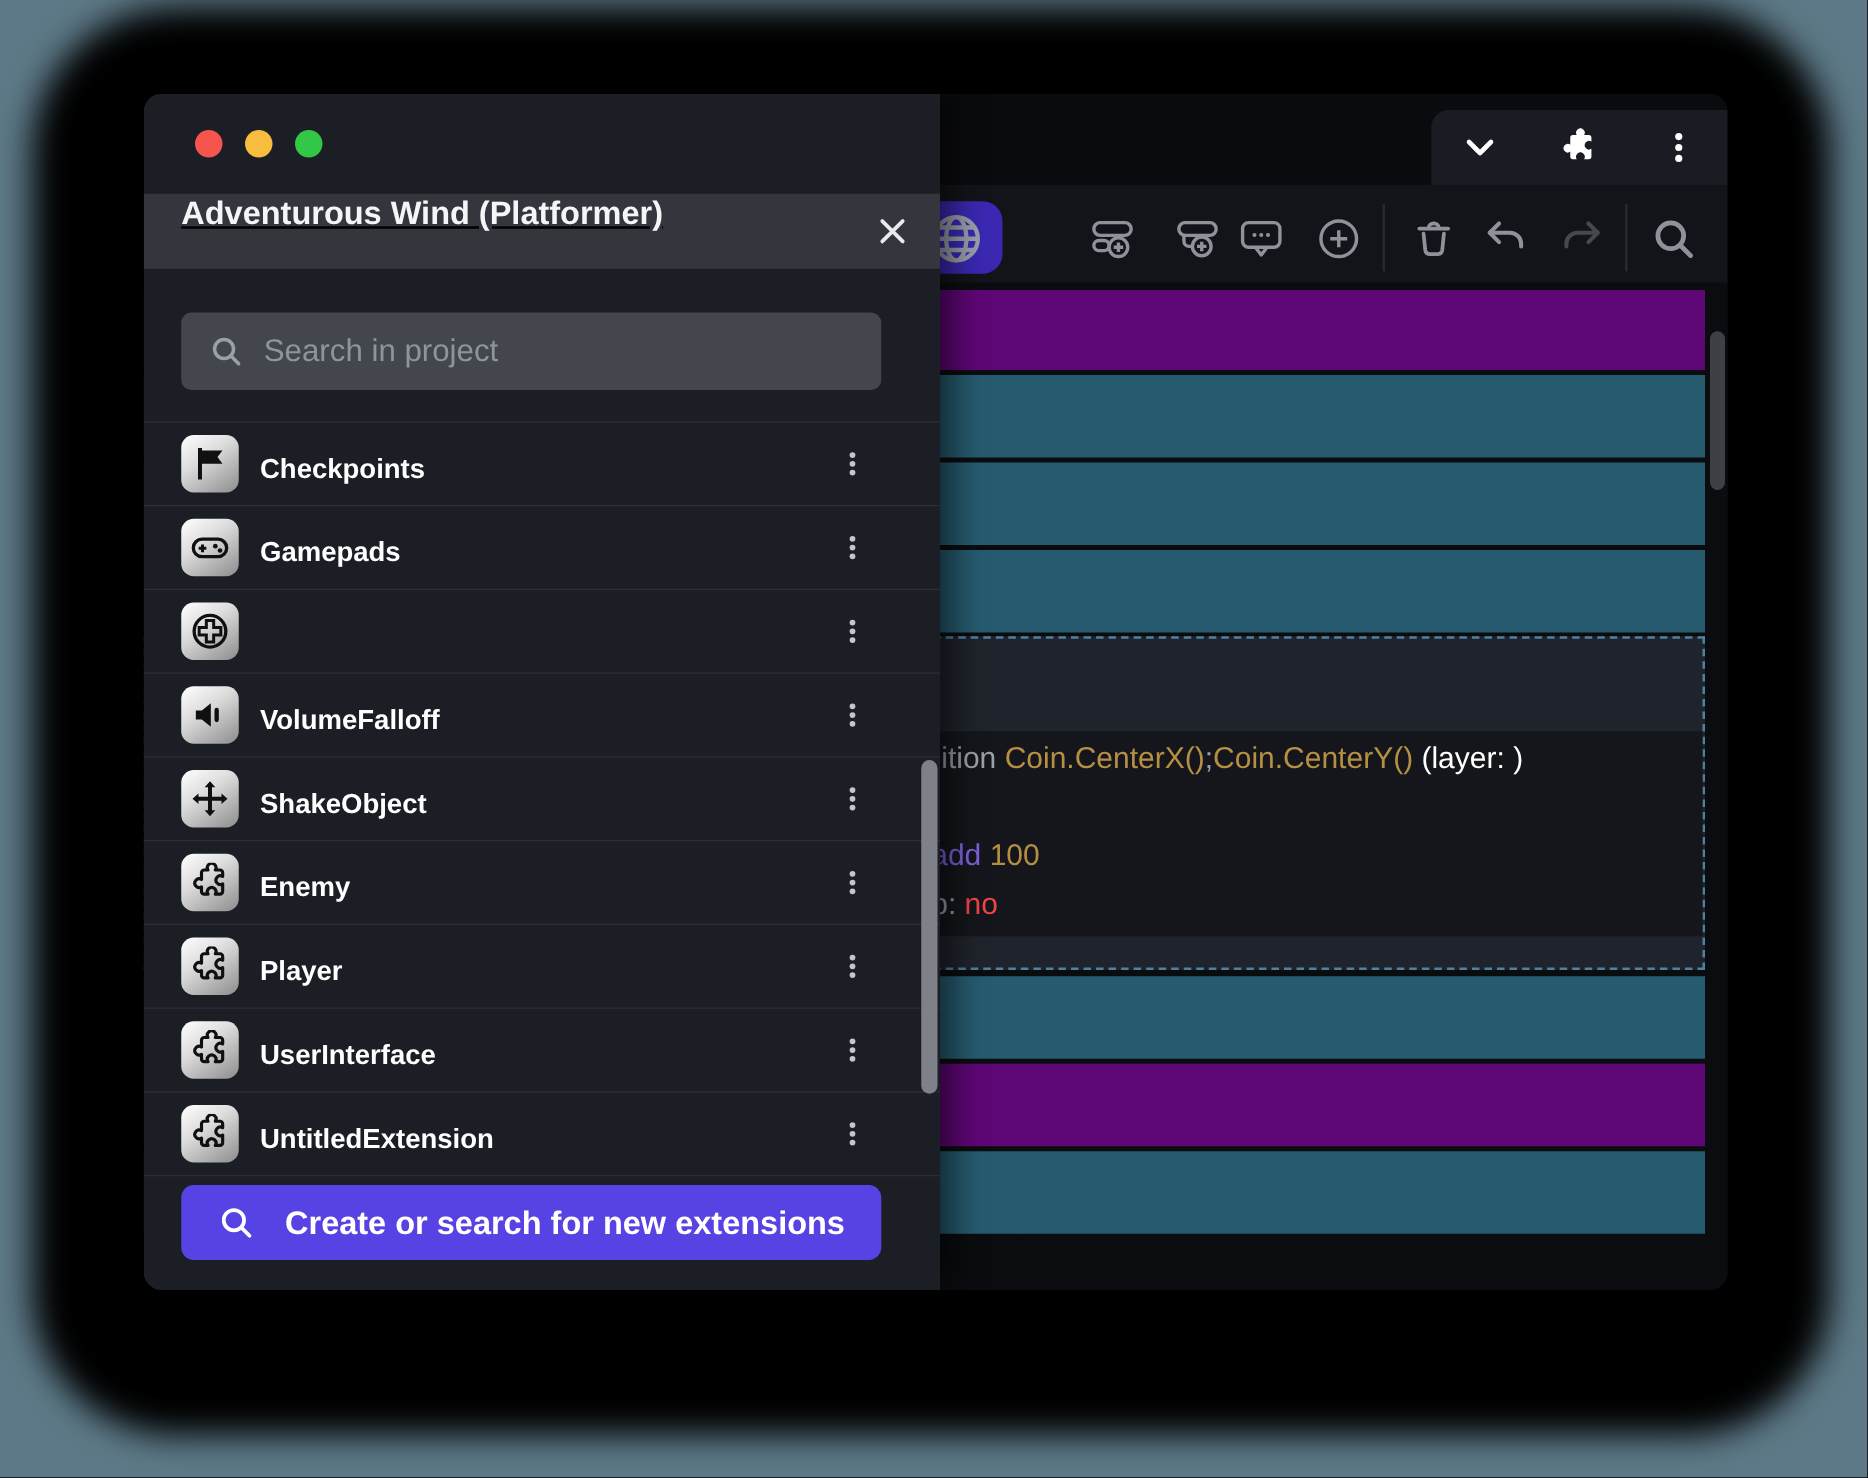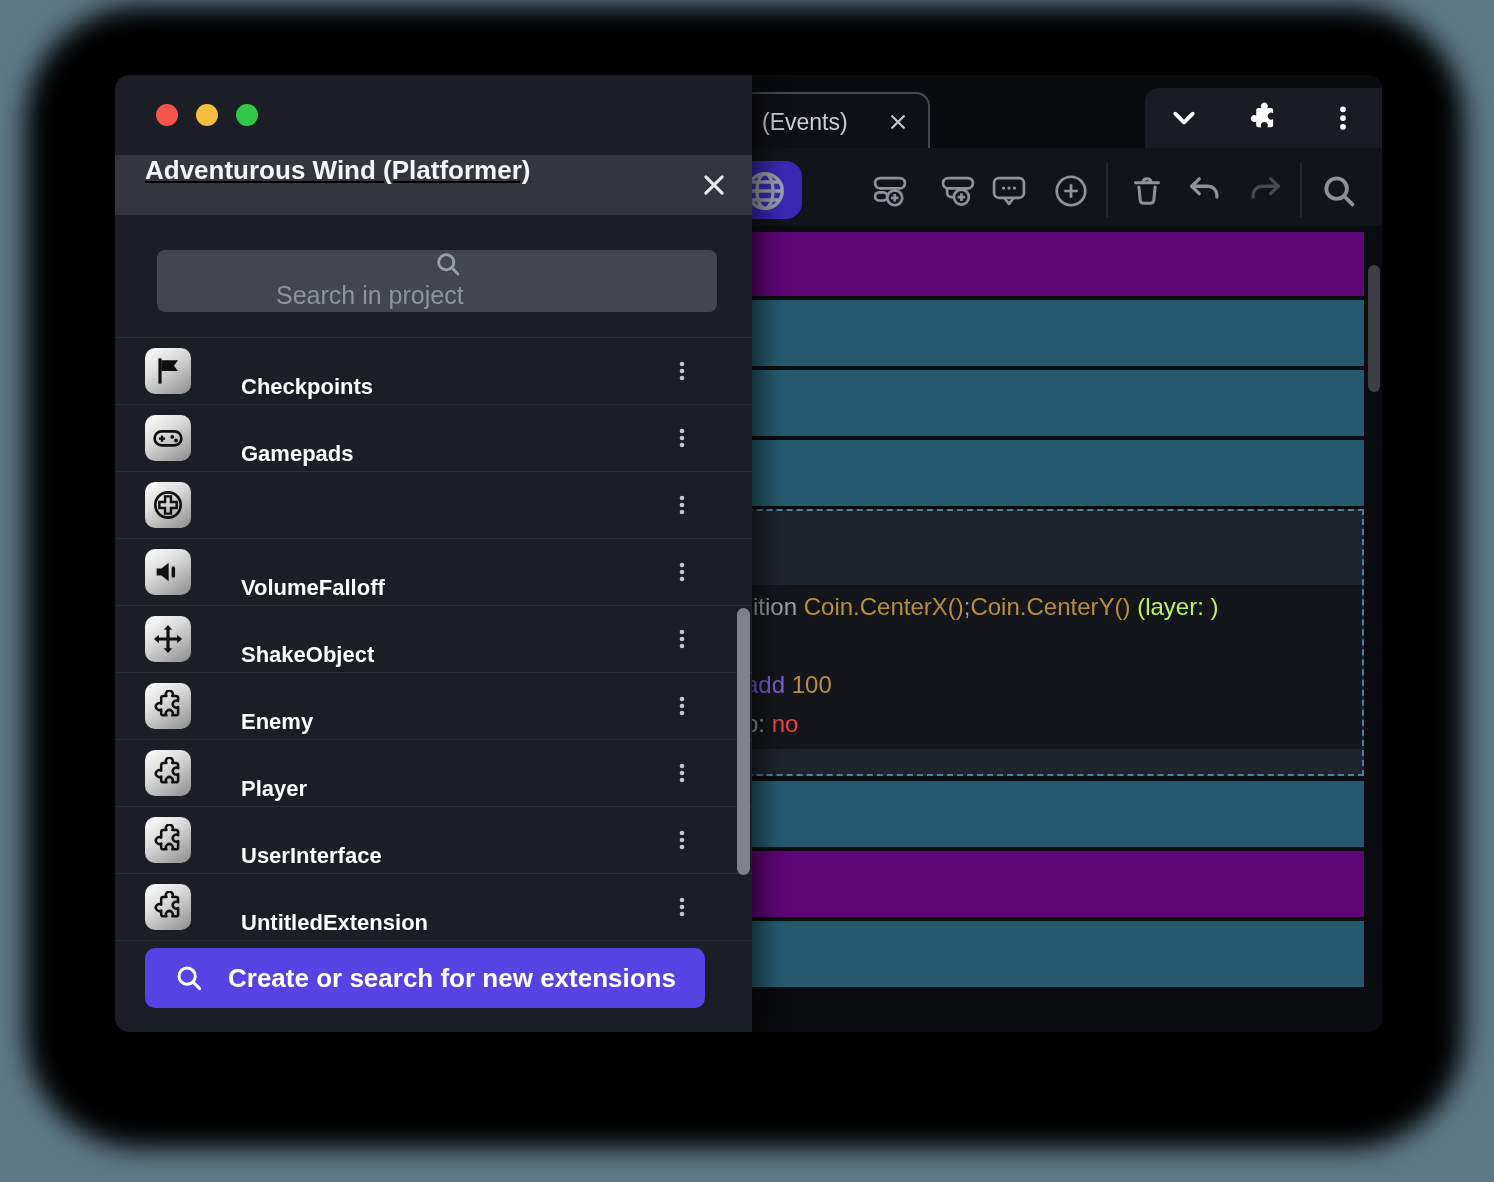--- a/index.html
+++ b/index.html
@@ -31,46 +31,46 @@
   .tb-divider{position:absolute;top:88px;width:2px;height:54px;background:#28292e;}
   
   .events{position:absolute;left:0;top:151px;width:100%;height:806px;background:#0b0c0f;}
   .evrow{position:absolute;left:0;width:1249px;}
   .evrow.purple{background:linear-gradient(90deg,#4f0566 0%,#5e0675 18%,#5e0675 100%);}
   .evrow.teal{background:linear-gradient(90deg,#1f4d60 0%,#265b6f 18%,#265b6f 100%);}
   .selection{position:absolute;left:0;top:283px;width:1249px;height:267px;box-sizing:border-box;
              background:#1f232b;border:2px dashed #4e82a0;}
   .sel-dark{position:absolute;left:0;top:74px;width:100%;height:164px;background:#14161b;}
   .codeline{position:absolute;font-size:24px;white-space:pre;}
-  .c-gray{color:#9aa0a6;} .c-gold{color:#b68f43;} .c-light{color:#bef264;text-align:center;}
+  .c-gray{color:#9aa0a6;} .c-gold{color:#b68f43;} .c-light{color:#ffffff;text-align:center;}
   .c-purple{color:#7e61dd;} .c-green{color:#ef4444;}
   .ev-scroll{position:absolute;left:1253px;top:39px;width:12px;height:127px;background:#3e4045;border-radius:6px;}
   
   .drawer{position:absolute;left:0;top:0;width:637px;height:957px;background:#1c1e25;
           border-radius:14px 0 0 14px;box-shadow:10px 0 26px rgba(0,0,0,.55);}
   .light{position:absolute;top:29px;width:22px;height:22px;border-radius:50%;}
   .dr-header{position:absolute;left:0;top:80px;width:100%;height:60px;background:#34363e;
              display:flex;align-items:flex-start;text-decoration:underline;}
   .dr-title{margin-left:30px;color:#f4f5f7;font-size:26px;font-weight:bold;}
   .dr-close{position:absolute;right:24px;top:16px;width:28px;height:28px;color:#e8eaec;}
-  .searchbox{position:absolute;left:42px;top:175px;width:560px;height:62px;background:#44464e;border-radius:8px;
-             display:flex;align-items:center;flex-direction:column;}
+  .searchbox{position:absolute;left:30px;top:175px;width:560px;height:62px;background:#44464e;border-radius:8px;
+             display:flex;align-items:center;}
   .searchbox svg{width:28px;height:28px;margin-left:22px;color:#9ba0a7;flex:none;}
   .searchbox input{flex:1;margin-left:14px;margin-right:14px;background:transparent;border:none;outline:none;
                    font-family:"Liberation Sans",sans-serif;font-size:25px;color:#e8eaec;}
   .searchbox input::placeholder{color:#8f949c;}
   .dlist{position:absolute;left:0;top:262px;width:100%;}
   .ditem{position:relative;height:66px;border-top:1px solid #2b2e35;width:100%;}
   .ditem:last-child{border-bottom:1px solid #2b2e35;}
   .tile{position:absolute;left:30px;top:10px;width:46px;height:46px;border-radius:10px;
         background:linear-gradient(145deg,#ffffff 0%,#dcdcdc 40%,#8c8c8c 100%);
         display:flex;align-items:center;justify-content:center;color:#101010;}
   .tile svg{width:32px;height:32px;}
-  .dlabel{position:absolute;left:93px;top:16px;height:66px;display:flex;align-items:center;
-          color:#fefefe;font-size:22px;font-weight:600;margin-left:33px;}
+  .dlabel{position:absolute;left:93px;top:4px;height:66px;display:flex;align-items:center;
+          color:#fefefe;font-size:22px;font-weight:600;}
   .kebab{position:absolute;right:58px;top:21px;width:24px;height:24px;color:#c3c6cb;}
   .cta{position:absolute;left:30px;top:873px;width:560px;height:60px;border-radius:10px;background:#5742e3;
        display:flex;align-items:center;justify-content:center;gap:24px;color:#fff;}
   .cta svg{width:30px;height:30px;}
   .cta span{font-size:26px;font-weight:bold;}
   .dr-scroll{position:absolute;left:622px;top:533px;width:13px;height:267px;background:#7e8187;border-radius:7px;}
   svg{display:block;}
 </style>
 </head>
 <body>
@@ -157,26 +157,20 @@
       <path d="M3 12 h18 M4.3 7.3 h15.4 M4.3 16.7 h15.4" stroke="currentColor" stroke-width="1.8" fill="none"></path>
     </symbol>
 </svg>
 
 <div class="canvas">
   <div class="shadow-blob"></div>
 
   <div class="appwin">
 
     <div class="tabbar">
-      <div class="tab-events">
-        <span>(Events)</span>
-        <svg class="x">
-            <use href="#s-x"></use>
-          </svg>
-      </div>
       <div class="cluster">
         <svg>
             <use href="#s-chevron"></use>
           </svg>
         <svg style="width:32px;height:32px;">
             <use href="#s-puzzle-fill"></use>
           </svg>
         <svg>
             <use href="#s-kebab"></use>
           </svg>

